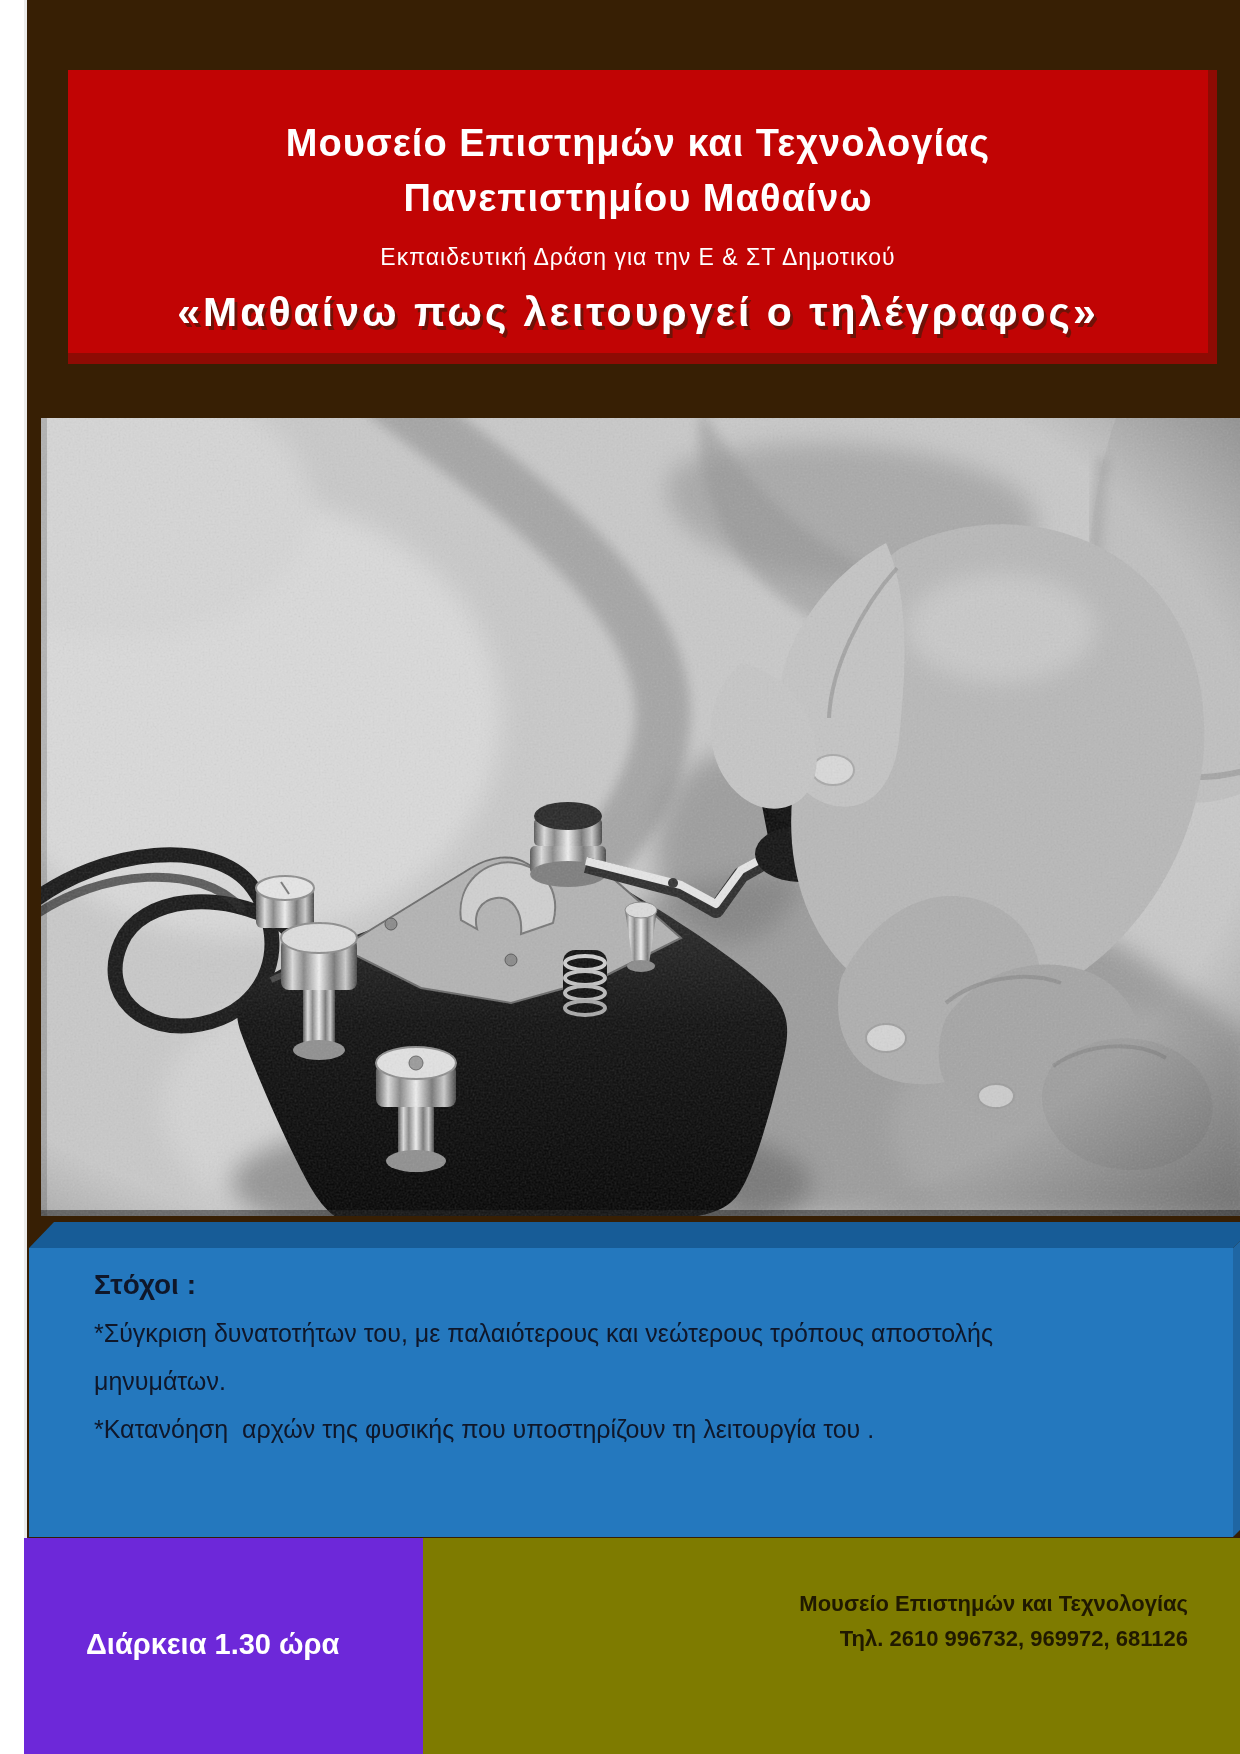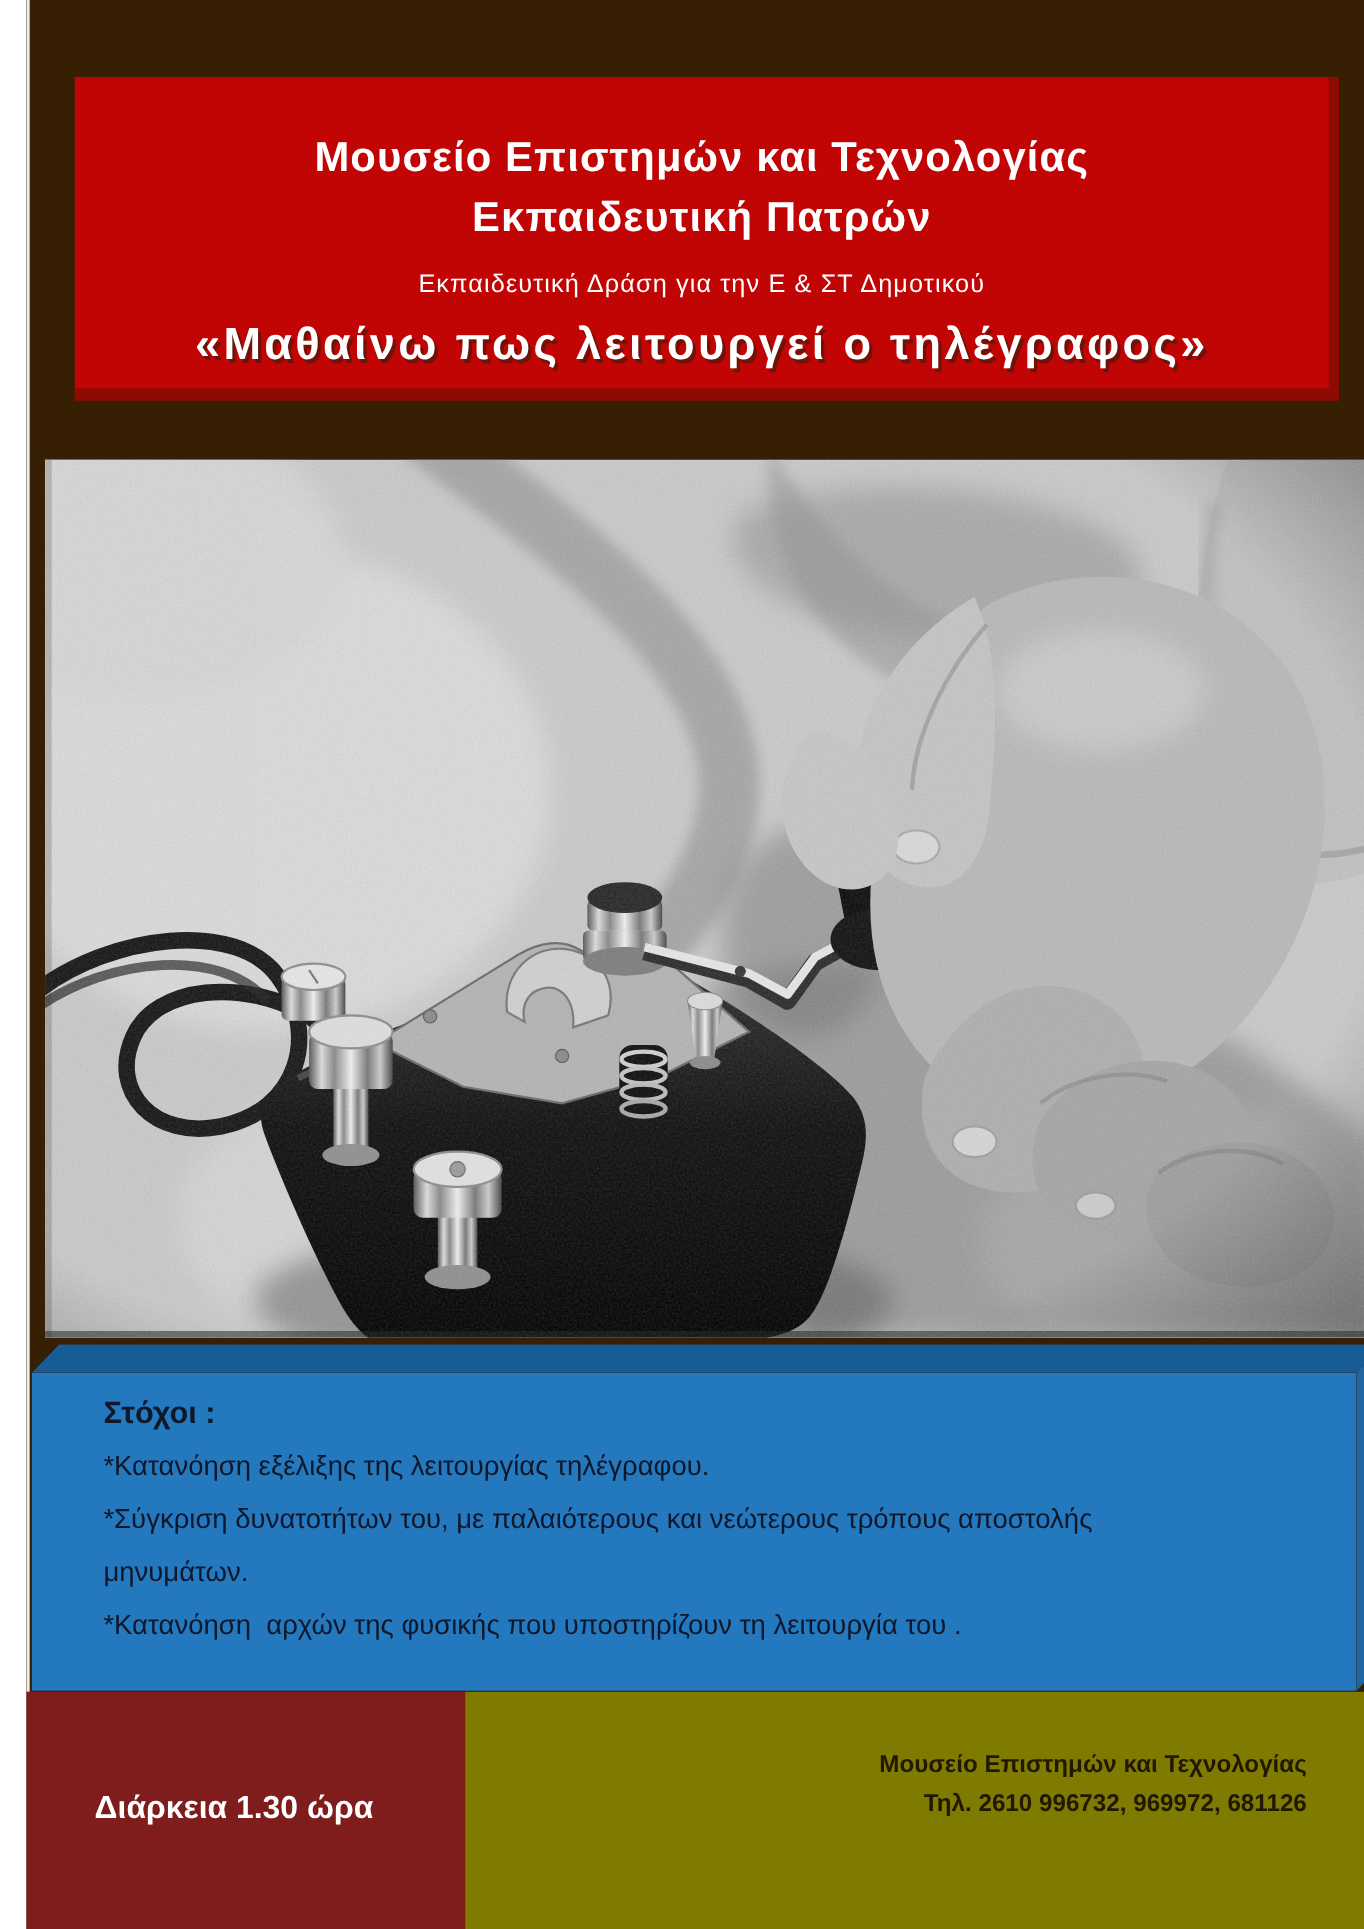--- a/index.html
+++ b/index.html
@@ -25,36 +25,36 @@
   .goals-top{position:absolute;left:5px;top:1222px;width:1231px;height:26px;background:#175c97;
     clip-path:polygon(25px 0,100% 0,calc(100% - 27px) 100%,0 100%);}
   .goals-right{position:absolute;left:1209px;top:1222px;width:27px;height:315px;background:#1f66a3;
     clip-path:polygon(100% 0,100% 288px,0 315px,0 26px);}
   .goals-front{position:absolute;left:5px;top:1248px;width:1204px;height:289px;background:#2478be;color:#0f172a;}
   .goals-heading{position:absolute;left:65px;top:21px;font-size:28px;font-weight:bold;}
   .goals-lines{position:absolute;left:65px;top:61px;font-size:25px;line-height:48px;font-weight:400;}
   .goals-lines div{white-space:pre;}
 
   
-  .footer-left{position:absolute;left:0;top:1538px;width:473px;height:216px;background:#7f1d1d;text-decoration:underline;}
+  .footer-left{position:absolute;left:0;top:1538px;width:473px;height:216px;background:#6d28d9;text-decoration:underline;}
   .duration{position:absolute;left:62px;top:90px;color:#ffffff;font-size:29px;font-weight:bold;white-space:nowrap;}
   .footer-right{position:absolute;left:399px;top:1538px;width:841px;height:216px;background:#7e7b00;}
   .contact{position:absolute;top:48px;right:76px;text-align:right;color:#201900;
     font-size:22px;font-weight:bold;line-height:35px;white-space:nowrap;}
 </style>
 </head>
 <body>
 
 <div class="page">
 
   <div class="left-strip"></div>
 
   <div class="red-banner">
     <div class="line org1">Μουσείο Επιστημών και Τεχνολογίας</div>
-    <div class="line org2">Εκπαιδευτική Πατρών</div>
+    <div class="line org2">Πανεπιστημίου Μαθαίνω</div>
     <div class="line subtitle">Εκπαιδευτική Δράση για την Ε &amp; ΣΤ Δημοτικού</div>
     <div class="line program-title">«Μαθαίνω πως λειτουργεί ο τηλέγραφος»</div>
   </div>
 
   <div class="photo">
     <svg viewBox="0 0 1213 798" preserveAspectRatio="none" role="img">
       <defs>
         <filter id="b6" x="-30%" y="-30%" width="160%" height="160%">
             <feGaussianBlur stdDeviation="6"></feGaussianBlur>
           </filter>
@@ -191,21 +191,20 @@
       <rect width="6" height="798" fill="#1d1d1d" opacity="0.2"></rect>
       <rect width="1213" height="798" filter="url(#grain)" opacity="0.45"></rect>
     </svg>
   </div>
 
   <div class="goals-top"></div>
   <div class="goals-right"></div>
   <div class="goals-front">
     <div class="goals-heading">Στόχοι :</div>
     <div class="goals-lines">
-      <div>*Κατανόηση εξέλιξης της λειτουργίας τηλέγραφου.</div>
       <div>*Σύγκριση δυνατοτήτων του, με παλαιότερους και νεώτερους τρόπους αποστολής</div>
       <div>μηνυμάτων.</div>
       <div>*Κατανόηση  αρχών της φυσικής που υποστηρίζουν τη λειτουργία του .</div>
     </div>
   </div>
 
   <div class="footer-left">
     <div class="duration">Διάρκεια 1.30 ώρα</div>
   </div>
   <div class="footer-right">

